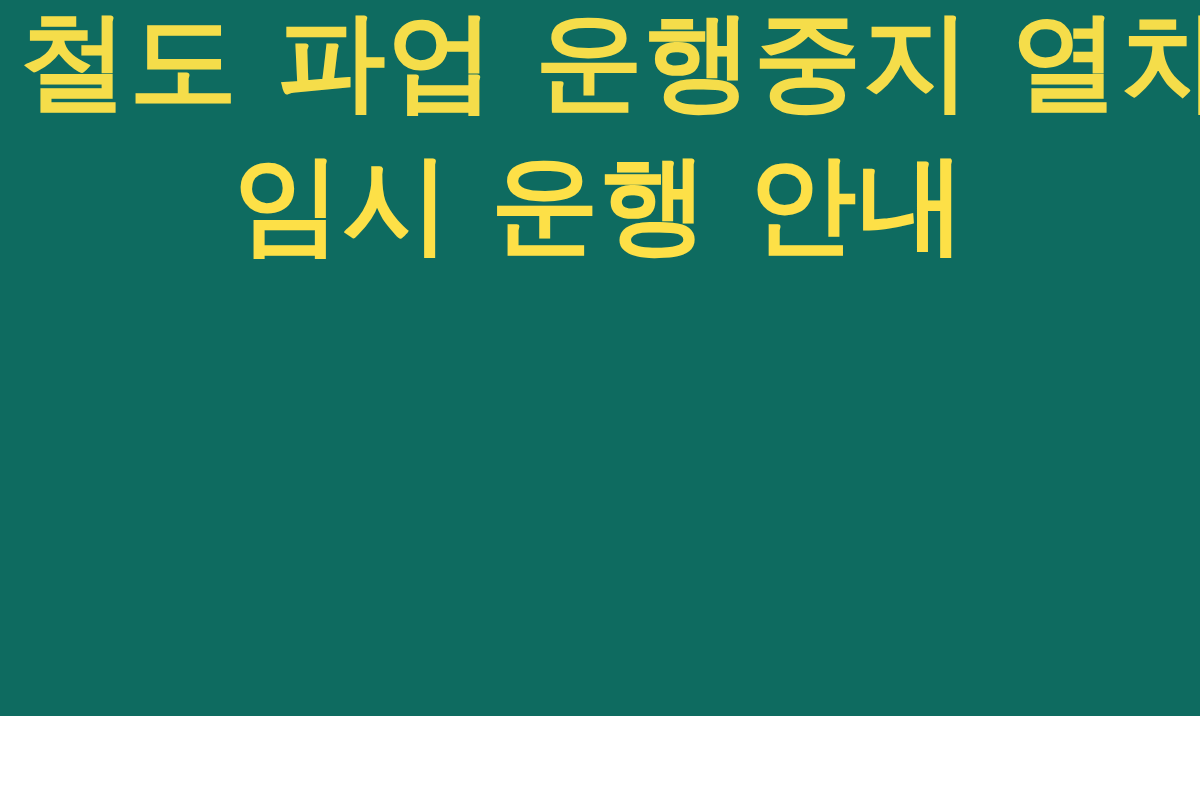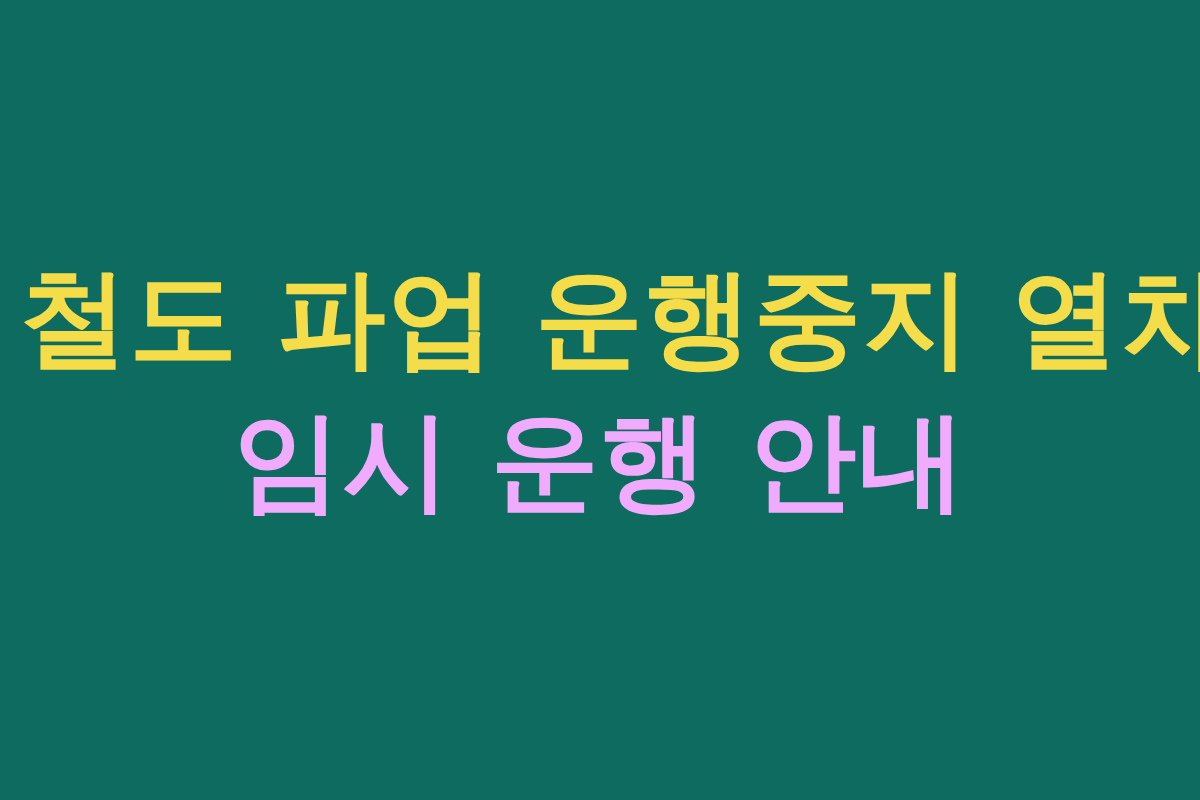--- a/index.html
+++ b/index.html
@@ -11,26 +11,25 @@
     overflow: hidden;
   }
 
   body {
     font-family: "Liberation Sans", "DejaVu Sans", sans-serif;
   }
 
   #banner {
     position: relative;
     width: 1200px;
-    height: 800px;
+    height: 716px;
     box-sizing: border-box;
     display: flex;
     flex-direction: column;
     align-items: center;
-    justify-content: center;
     background-color: #0e6b60;
     overflow: hidden;
   }
 
   #headline-block {
     width: 1160px;
     display: flex;
     flex-direction: column;
     align-items: center;
     justify-content: center;
@@ -63,17 +62,17 @@
 </style>
 </head>
 <body>
 
 <div id="banner" style="background-color: rgb(14, 107, 96);">
 
   <div id="headline-block">
 
     <span class="headline-line line-1" style="color: rgb(245, 221, 74);">철도 파업 운행중지 열차</span>
 
-    <span class="headline-line line-2" style="color: #f0abfc;">임시 운행 안내</span>
+    <span class="headline-line line-2" style="color: #fde047;">임시 운행 안내</span>
 
   </div>
 
 </div>
 
 </body></html>

